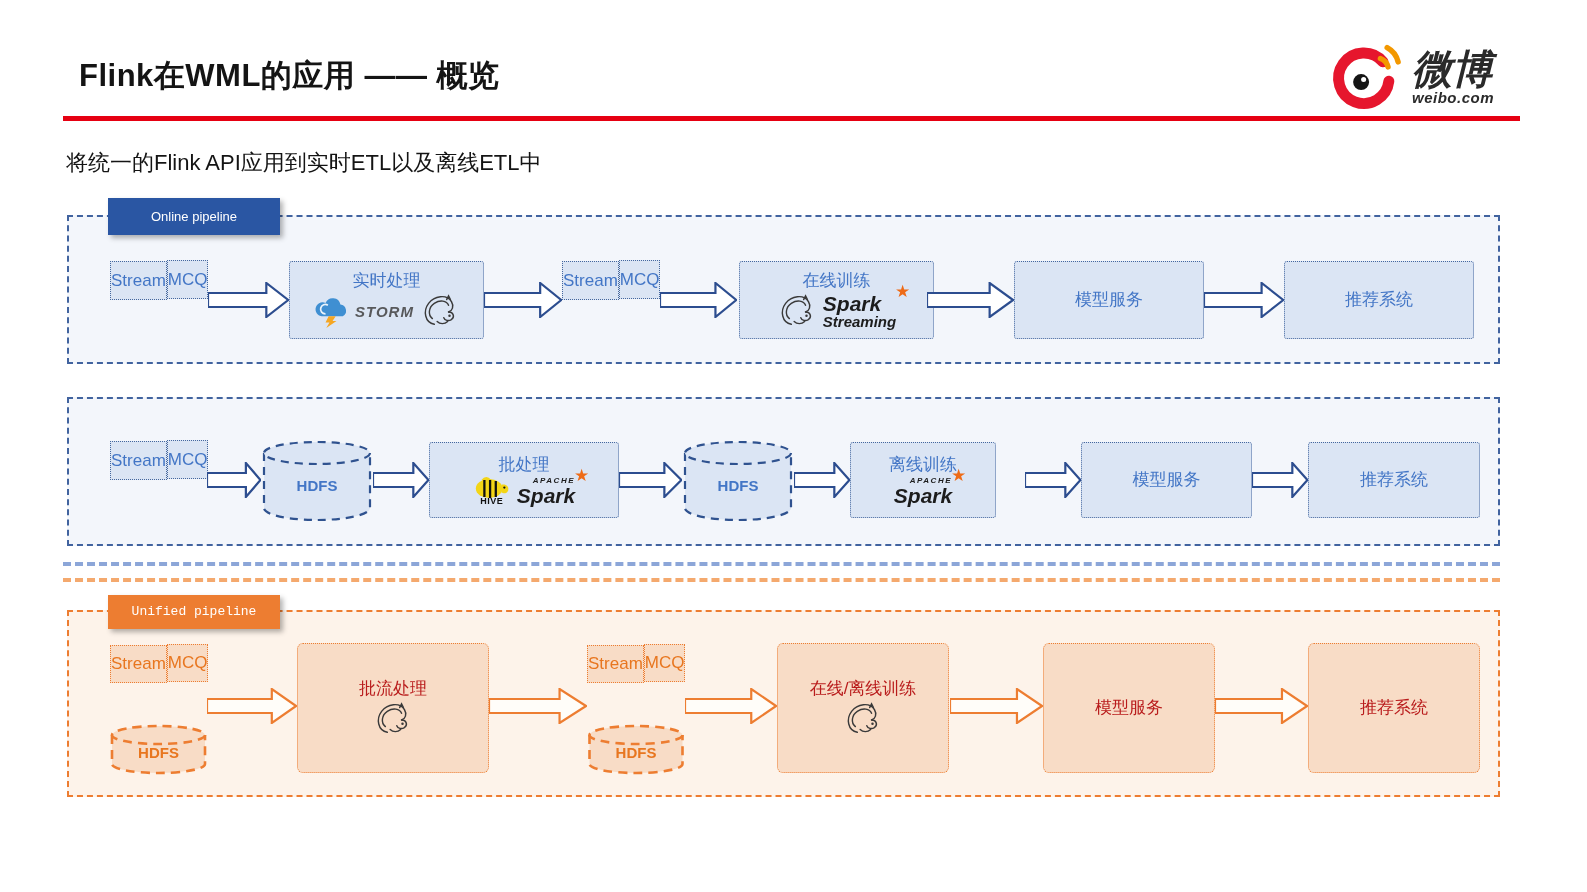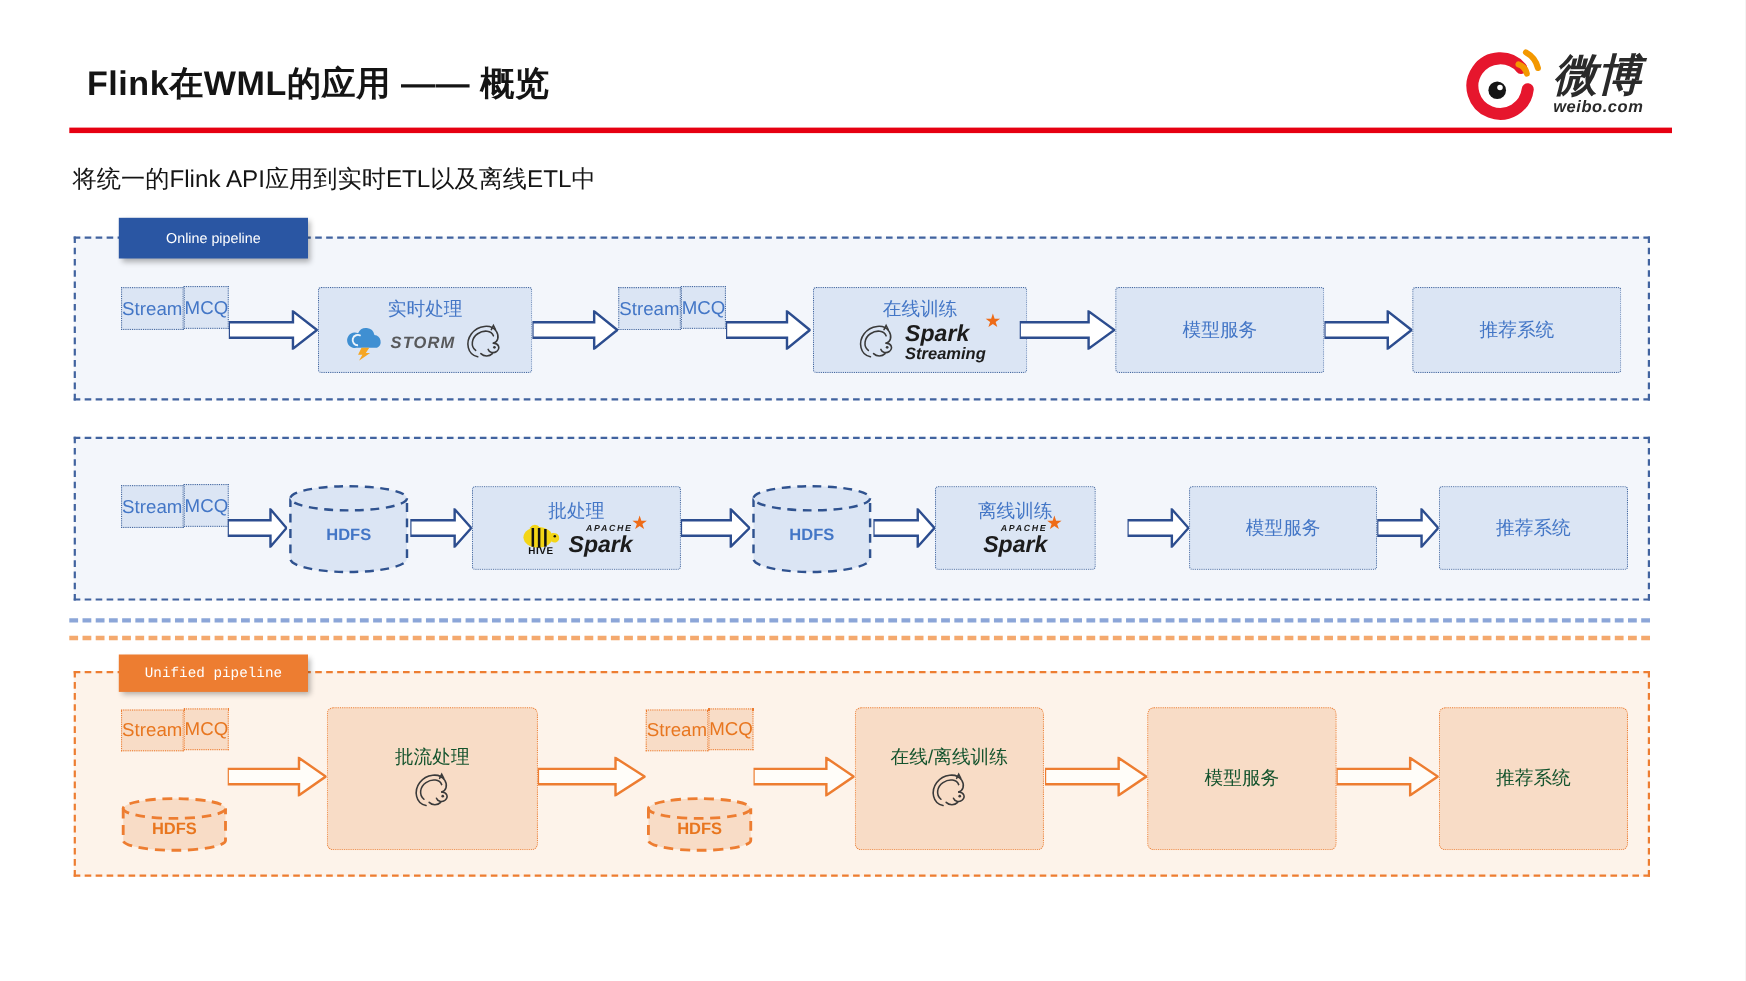--- a/index.html
+++ b/index.html
@@ -22,21 +22,21 @@
   .pipe.orangep{background:#fdf3ea;border:2px dashed #ed7d31;}
   .pipe-label{position:absolute;left:39px;width:172px;text-align:center;color:#fff;font-size:13px;
               box-shadow:3px 3px 5px rgba(0,0,0,.3);}
   .pipe-label.bluel{top:-19px;height:37px;line-height:37px;background:#2a56a3;}
   .pipe-label.orangel{top:-17px;height:34px;line-height:34px;background:#ed7d31;font-family:Liberation Mono, monospace;}
 
   
   .node{position:absolute;box-sizing:border-box;display:flex;flex-direction:column;
         align-items:center;justify-content:center;font-size:17px;border-radius:3px;}
   .node.bluen{background:#dbe5f4;border:1px dotted #44679e;color:#4376c6;}
-  .node.orangen{background:#f8dcc6;border:1px dotted #ed7d31;color:#14532d;border-radius:6px;}
+  .node.orangen{background:#f8dcc6;border:1px dotted #ed7d31;color:#b91c1c;border-radius:6px;}
   .stack{position:absolute;display:flex;flex-direction:row;box-sizing:border-box;}
   .cell{box-sizing:border-box;display:flex;align-items:center;justify-content:center;font-size:17px;}
   .cell.bluen{background:#dbe5f4;border:1px dotted #44679e;color:#4376c6;}
   .cell.orangen{background:#f8dcc6;border:1px dotted #ed7d31;color:#e8761f;}
   .cell + .cell{margin-top:-1px;}
 
   .node-title{line-height:1.25;}
   .logorow{display:flex;align-items:center;justify-content:center;gap:6px;margin-top:1px;}
 
   

